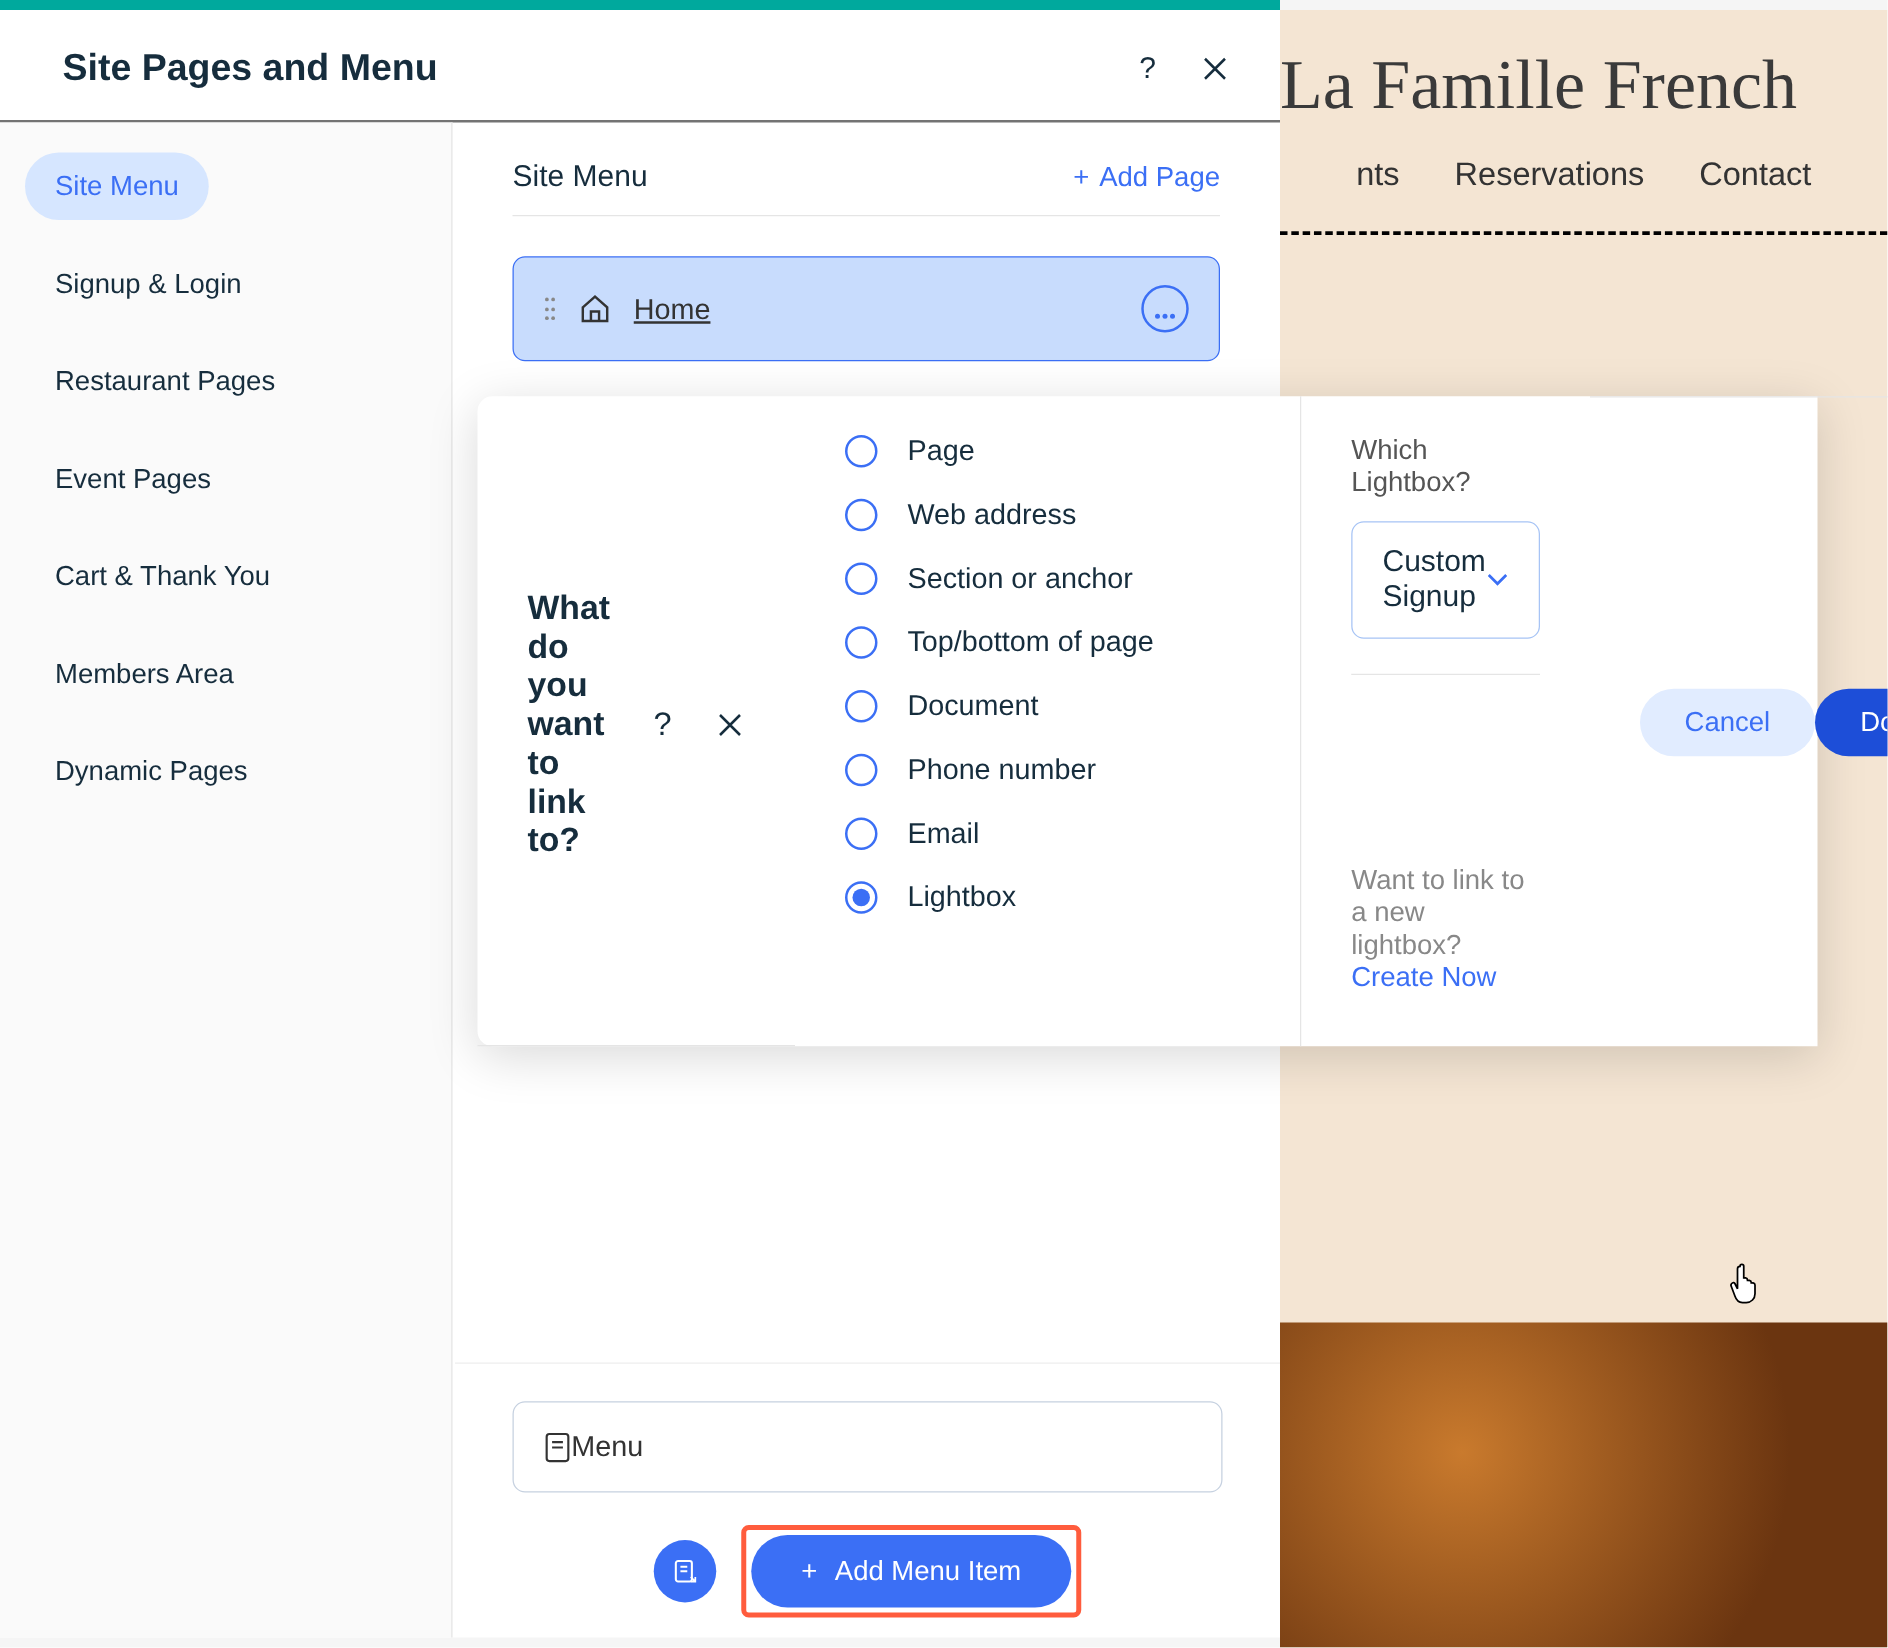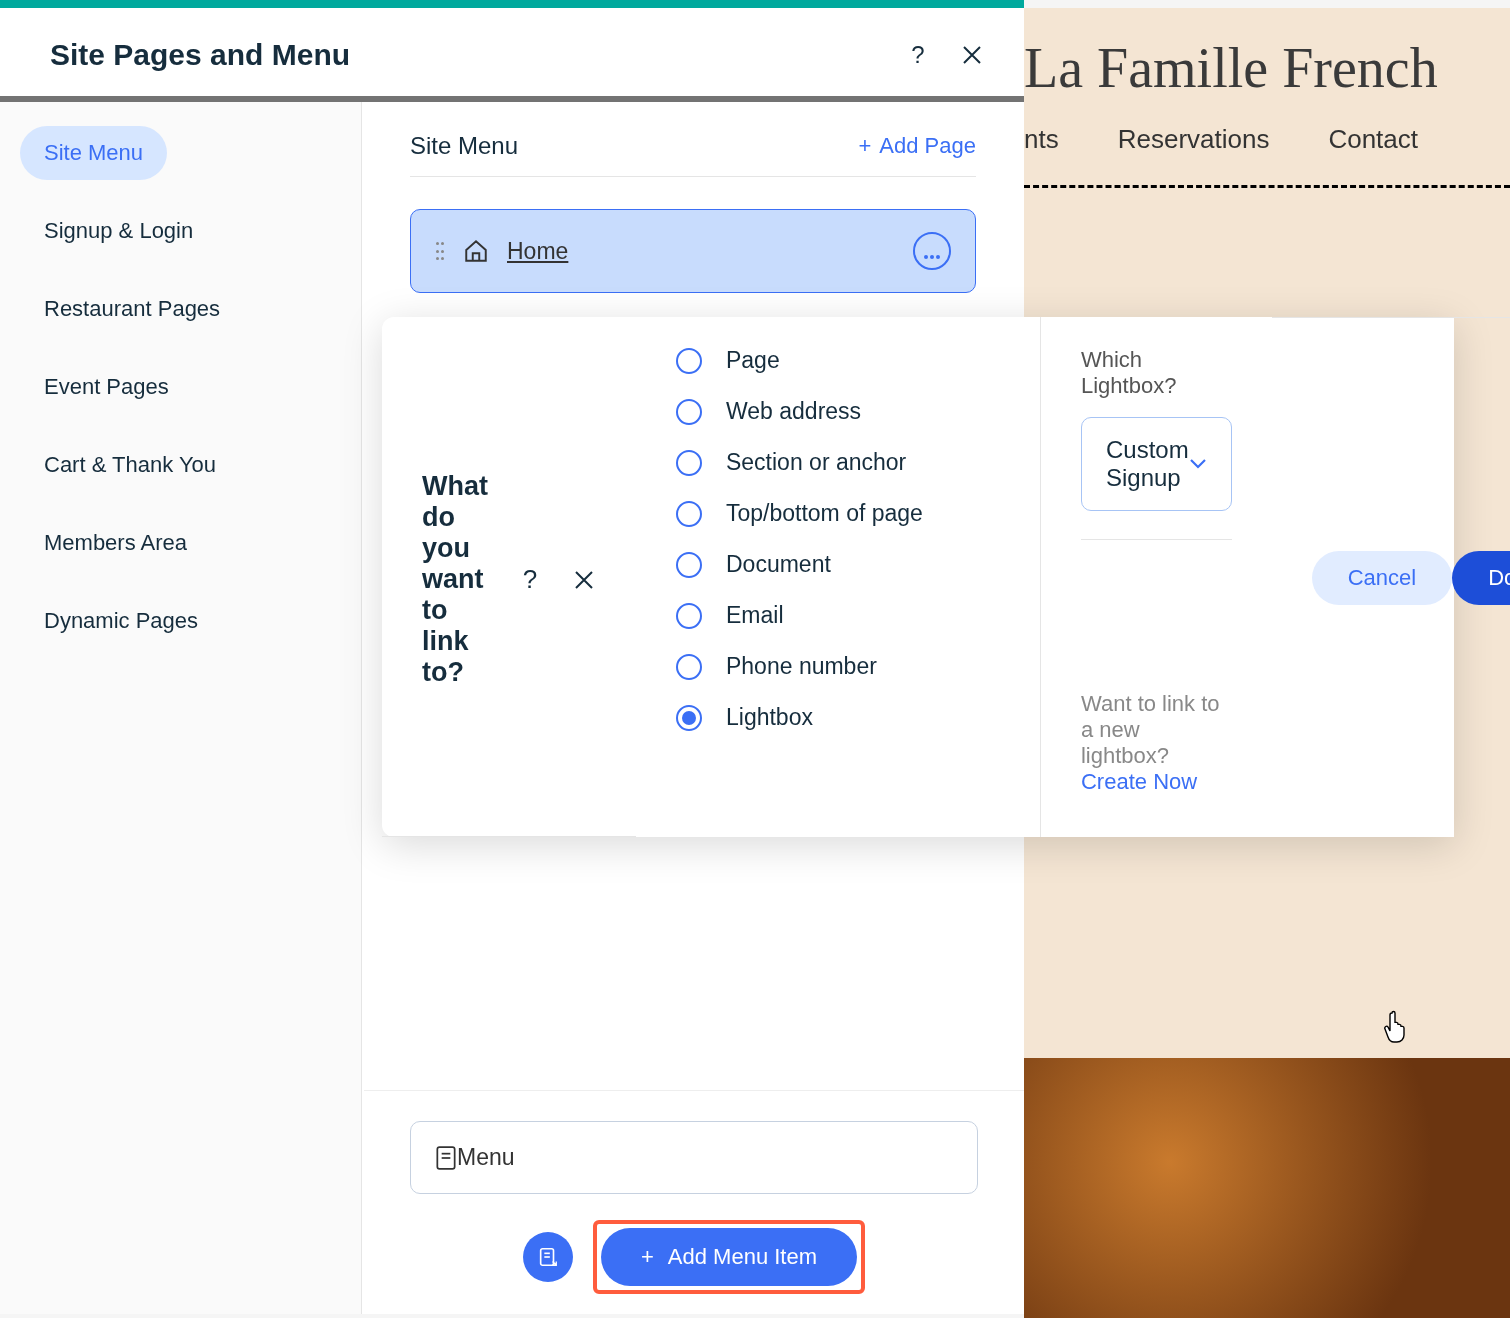--- a/index.html
+++ b/index.html
@@ -3,21 +3,21 @@
   <meta charset="utf-8">
   <style>
     * { box-sizing: border-box; margin: 0; padding: 0; font-family: -apple-system, BlinkMacSystemFont, "Segoe UI", Helvetica, Arial, sans-serif; }
     body { width: 1510px; height: 1318px; background: #f5f5f5; overflow: hidden; position: relative; }
     
     .top-green-bar { width: 1024px; height: 8px; background: #00a99d; position: absolute; top: 0; left: 0; }
     
     
     .panel-container { position: absolute; top: 8px; left: 0; width: 1024px; background: #fff; display: flex; flex-direction: column; }
     
-    .panel-header { display: flex; align-items: center; padding: 30px 40px 24px 50px; border-bottom: 6px solid #737373; }
+    .panel-header { display: flex; align-items: center; padding: 30px 40px 24px 50px; border-bottom: 2px solid #737373; }
     .panel-title { font-size: 30px; font-weight: 700; color: #162d3d; flex: 1; }
     .header-icon { width: 24px; height: 24px; display: inline-flex; align-items: center; justify-content: center; margin-left: 30px; color: #162d3d; cursor: pointer; font-size: 24px; }
     
     .panel-body { display: flex; height: 1212px; }
     
     
     .sidebar { width: 362px; border-right: 1px solid #e5e5e5; padding: 24px 20px; background: #fafafa; }
     .sidebar-item { padding: 14px 24px; font-size: 22px; color: #162d3d; border-radius: 30px; margin-bottom: 24px; cursor: pointer; }
     .sidebar-item.active { background: #d6e6ff; color: #3b6ff5; font-weight: 500; display: inline-block; }
     
@@ -67,21 +67,21 @@
     .bottom-bar { position: absolute; left: 364px; bottom: 12px; width: 660px; padding: 30px 46px 12px; background: #fff; border-top: 1px solid #eee; }
     .menu-row-bottom { border: 1px solid #c6d1e0; border-radius: 10px; padding: 22px 24px; display: flex; align-items: center; font-size: 23px; color: #333; margin-bottom: 26px; }
     .bottom-actions { display: flex; align-items: center; gap: 20px; justify-content: center; }
     .round-icon-btn { width: 50px; height: 50px; background: #3b6ff5; border-radius: 50%; display: flex; align-items: center; justify-content: center; color: #fff; cursor: pointer; }
     .add-menu-item-btn { background: #3b6ff5; color: #fff; border: none; border-radius: 30px; padding: 16px 40px; font-size: 22px; display: flex; align-items: center; gap: 14px; cursor: pointer; }
     .highlight-box { border: 4px solid #ff5c3d; padding: 4px; border-radius: 6px; display: inline-flex; }
     
     
     .site-bg { position: absolute; top: 8px; left: 1024px; right: 0; width: 486px; height: 1310px; background: #f4e5d3; z-index: -1; }
     .site-title-bg { font-size: 56px; font-family: Georgia, serif; color: #3a3a3a; padding: 28px 0 24px 0; white-space: nowrap; }
-    .site-nav { display: flex; gap: 59px; padding-left: 0; font-size: 26px; color: #333; margin-bottom: 30px; }
+    .site-nav { display: flex; gap: 44px; padding-left: 0; font-size: 26px; color: #333; margin-bottom: 30px; justify-content: center; }
     .site-dash { border-top: 3px dashed #000; width: 100%; }
     .site-food { position: absolute; top: 1050px; left: 0; right: 0; bottom: 0; background: radial-gradient(circle at 30% 40%, #c97a2d, #6b3510 70%); }
     
     
     .cursor-hand { position: absolute; top: 1009px; left: 1382px; pointer-events: none; }
     
     svg { display: block; }
   </style>
 </head>
 <body>
@@ -210,25 +210,25 @@
       <div class="radio-row">
         <div class="radio-circle"></div>
         <div class="radio-label">Top/bottom of page</div>
       </div>
       <div class="radio-row">
         <div class="radio-circle"></div>
         <div class="radio-label">Document</div>
       </div>
       <div class="radio-row">
         <div class="radio-circle"></div>
+        <div class="radio-label">Phone number</div>
+      </div>
+      <div class="radio-row">
+        <div class="radio-circle"></div>
         <div class="radio-label">Email</div>
-      </div>
-      <div class="radio-row">
-        <div class="radio-circle"></div>
-        <div class="radio-label">Phone number</div>
       </div>
       <div class="radio-row">
         <div class="radio-circle selected"></div>
         <div class="radio-label">Lightbox</div>
       </div>
     </div>
     <div class="modal-right">
       <div class="field-label">Which Lightbox?</div>
       <div class="select-box">
         <span>Custom Signup</span>

